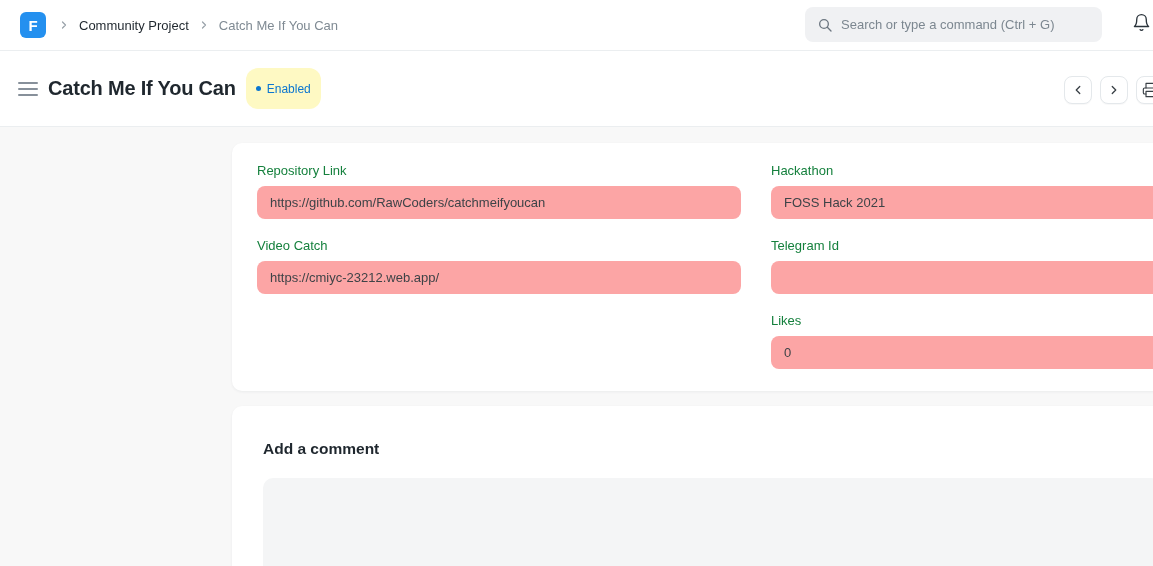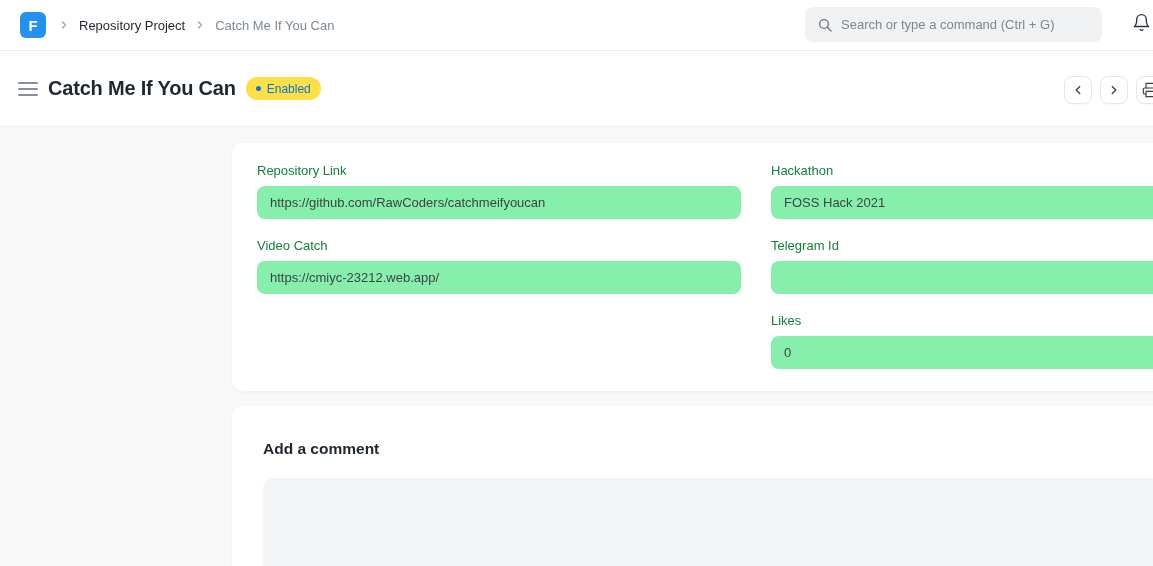--- a/index.html
+++ b/index.html
@@ -42,22 +42,22 @@
   
   .page-head {
     position:absolute; top:51px; left:0; width:100%; height:76px;
     background:#fff; border-bottom:1px solid #ebeef0;
     display:flex; align-items:center; padding-left:18px;
   }
   .hamburger { display:flex; flex-direction:column; gap:4px; width:20px; cursor:pointer; }
   .hamburger span { display:block; height:2px; background:#87909a; border-radius:1px; }
   .page-title { margin-left:10px; font-size:20px; font-weight:bold; letter-spacing:-0.2px; color:#1f272e; white-space:nowrap; }
   .badge {
-    margin-left:10px; height:23px; padding:0 10px; border-radius:12px;
-    background:#fde047; color:#0b76d0; font-size:12px;
+    margin-left:10px; height:41px; padding:0 10px; border-radius:12px;
+    background:#fef9c3; color:#0b76d0; font-size:12px;
     display:inline-flex; align-items:center; gap:6px; white-space:nowrap;
   }
   .badge .dot { width:5px; height:5px; border-radius:50%; background:#0b76d0; }
   .head-actions { position:absolute; left:1064px; top:25px; display:flex; gap:8px; }
   .icon-btn {
     width:28px; height:28px; background:#fff; border:1px solid #e4e8eb;
     border-radius:8px; display:flex; align-items:center; justify-content:center;
     cursor:pointer; box-shadow:0 1px 1px rgba(0,0,0,0.03); flex:0 0 auto;
   }
   
@@ -65,21 +65,21 @@
     position:absolute; left:232px; width:960px; background:#fff;
     border-radius:10px; box-shadow:0 1px 3px rgba(25,39,52,0.06);
   }
   .card.form-card { top:143px; height:248px; padding:20px 25px; }
   .form-grid {
     display:grid; grid-template-columns:484px 1fr;
     column-gap:30px; row-gap:19px;
   }
   .field-label { font-size:13px; color:#15803d; margin-bottom:8px; display:block; }
   .field input {
-    width:100%; height:33px; background:#86efac; border:none; outline:none;
+    width:100%; height:33px; background:#fca5a5; border:none; outline:none;
     border-radius:8px; padding:0 13px; font-size:13px; color:#3e4347;
     font-family:"Liberation Sans","DejaVu Sans",sans-serif;
   }
   .f-c1r1 { grid-column:1; grid-row:1; }
   .f-c2r1 { grid-column:2; grid-row:1; }
   .f-c1r2 { grid-column:1; grid-row:2; }
   .f-c2r2 { grid-column:2; grid-row:2; }
   .f-c2r3 { grid-column:2; grid-row:3; }
   .card.comment-card { top:406px; height:220px; padding:33px 31px 0; }
   .comment-heading { font-size:15.5px; font-weight:bold; color:#1f272e; line-height:19px; }
@@ -98,21 +98,21 @@
 
   <div class="navbar">
     <div class="logo">
       <span>F</span>
     </div>
     <span class="crumb-sep">
       <svg width="12" height="12" viewBox="0 0 24 24" fill="none" stroke="#98a1a9" stroke-width="2.4" stroke-linecap="round" stroke-linejoin="round">
           <polyline points="9 18 15 12 9 6"></polyline>
         </svg>
     </span>
-    <span class="crumb active-page">Repository Project</span>
+    <span class="crumb active-page">Community Project</span>
     <span class="crumb-sep second">
       <svg width="12" height="12" viewBox="0 0 24 24" fill="none" stroke="#98a1a9" stroke-width="2.4" stroke-linecap="round" stroke-linejoin="round">
           <polyline points="9 18 15 12 9 6"></polyline>
         </svg>
     </span>
     <span class="crumb current-page">Catch Me If You Can</span>
 
     <div class="searchbar">
       <span>
         <svg width="16" height="16" viewBox="0 0 24 24" fill="none" stroke="#6c7680" stroke-width="2" stroke-linecap="round">

